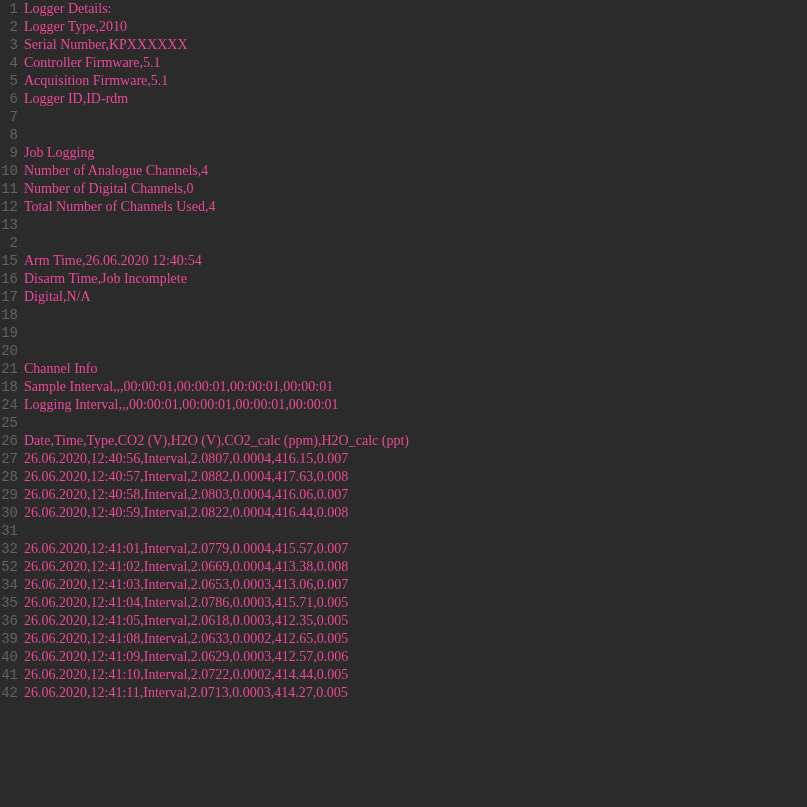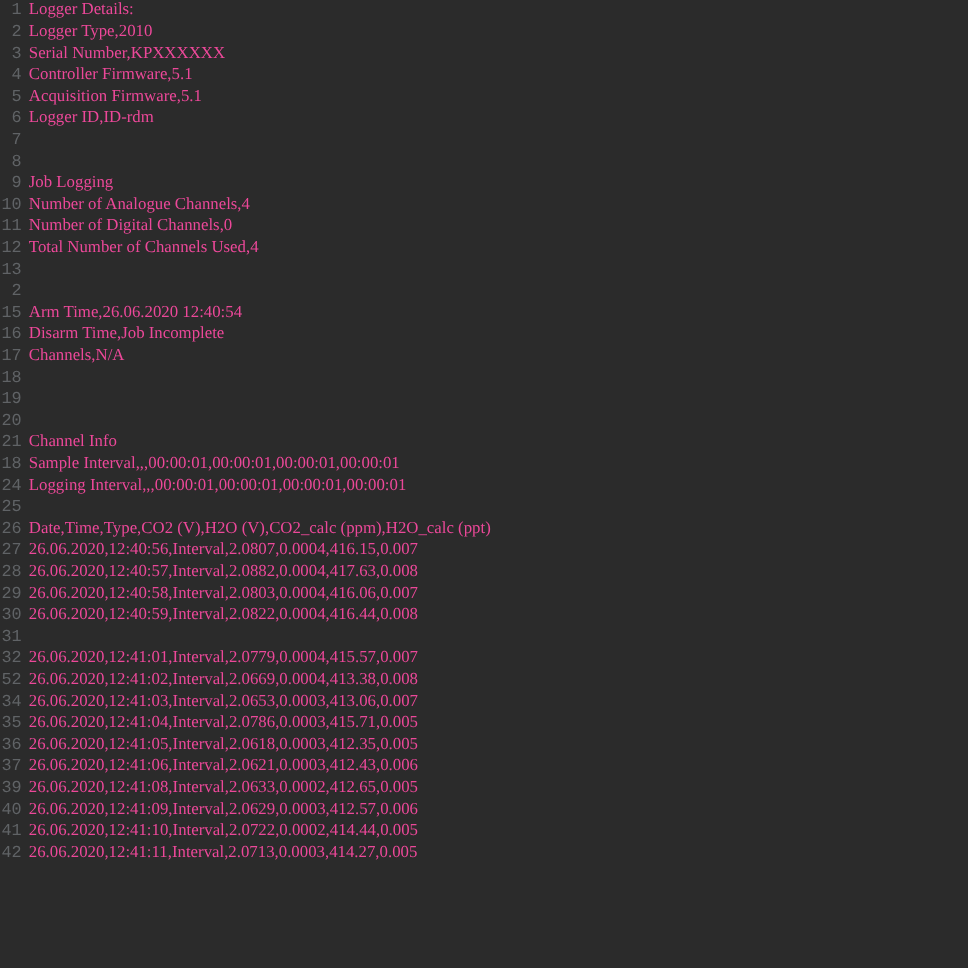--- a/index.html
+++ b/index.html
@@ -62,37 +62,36 @@
     <div class="line"><span class="gutter">7</span><span class="content"></span></div>
     <div class="line"><span class="gutter">8</span><span class="content"></span></div>
     <div class="line"><span class="gutter">9</span><span class="content">Job Logging</span></div>
     <div class="line"><span class="gutter">10</span><span class="content">Number of Analogue Channels,4</span></div>
     <div class="line"><span class="gutter">11</span><span class="content">Number of Digital Channels,0</span></div>
     <div class="line"><span class="gutter">12</span><span class="content">Total Number of Channels Used,4</span></div>
     <div class="line"><span class="gutter">13</span><span class="content"></span></div>
     <div class="line"><span class="gutter">2</span><span class="content"></span></div>
     <div class="line"><span class="gutter">15</span><span class="content">Arm Time,26.06.2020 12:40:54</span></div>
     <div class="line"><span class="gutter">16</span><span class="content">Disarm Time,Job Incomplete</span></div>
-    <div class="line"><span class="gutter">17</span><span class="content">Channels,N/A</span></div>
+    <div class="line"><span class="gutter">17</span><span class="content">Digital,N/A</span></div>
     <div class="line"><span class="gutter">18</span><span class="content"></span></div>
     <div class="line"><span class="gutter">19</span><span class="content"></span></div>
     <div class="line"><span class="gutter">20</span><span class="content"></span></div>
     <div class="line"><span class="gutter">21</span><span class="content">Channel Info</span></div>
     <div class="line"><span class="gutter">18</span><span class="content">Sample Interval,,,00:00:01,00:00:01,00:00:01,00:00:01</span></div>
     <div class="line"><span class="gutter">24</span><span class="content">Logging Interval,,,00:00:01,00:00:01,00:00:01,00:00:01</span></div>
     <div class="line"><span class="gutter">25</span><span class="content"></span></div>
     <div class="line"><span class="gutter">26</span><span class="content">Date,Time,Type,CO2 (V),H2O (V),CO2_calc (ppm),H2O_calc (ppt)</span></div>
     <div class="line"><span class="gutter">27</span><span class="content">26.06.2020,12:40:56,Interval,2.0807,0.0004,416.15,0.007</span></div>
     <div class="line"><span class="gutter">28</span><span class="content">26.06.2020,12:40:57,Interval,2.0882,0.0004,417.63,0.008</span></div>
     <div class="line"><span class="gutter">29</span><span class="content">26.06.2020,12:40:58,Interval,2.0803,0.0004,416.06,0.007</span></div>
     <div class="line"><span class="gutter">30</span><span class="content">26.06.2020,12:40:59,Interval,2.0822,0.0004,416.44,0.008</span></div>
     <div class="line"><span class="gutter">31</span></div>
     <div class="line"><span class="gutter">32</span><span class="content">26.06.2020,12:41:01,Interval,2.0779,0.0004,415.57,0.007</span></div>
     <div class="line"><span class="gutter">52</span><span class="content">26.06.2020,12:41:02,Interval,2.0669,0.0004,413.38,0.008</span></div>
     <div class="line"><span class="gutter">34</span><span class="content">26.06.2020,12:41:03,Interval,2.0653,0.0003,413.06,0.007</span></div>
     <div class="line"><span class="gutter">35</span><span class="content">26.06.2020,12:41:04,Interval,2.0786,0.0003,415.71,0.005</span></div>
     <div class="line"><span class="gutter">36</span><span class="content">26.06.2020,12:41:05,Interval,2.0618,0.0003,412.35,0.005</span></div>
-    <div class="line"><span class="gutter">37</span><span class="content">26.06.2020,12:41:06,Interval,2.0621,0.0003,412.43,0.006</span></div>
     <div class="line"><span class="gutter">39</span><span class="content">26.06.2020,12:41:08,Interval,2.0633,0.0002,412.65,0.005</span></div>
     <div class="line"><span class="gutter">40</span><span class="content">26.06.2020,12:41:09,Interval,2.0629,0.0003,412.57,0.006</span></div>
     <div class="line"><span class="gutter">41</span><span class="content">26.06.2020,12:41:10,Interval,2.0722,0.0002,414.44,0.005</span></div>
     <div class="line"><span class="gutter">42</span><span class="content">26.06.2020,12:41:11,Interval,2.0713,0.0003,414.27,0.005</span></div>
   </div>
 
 </body></html>

